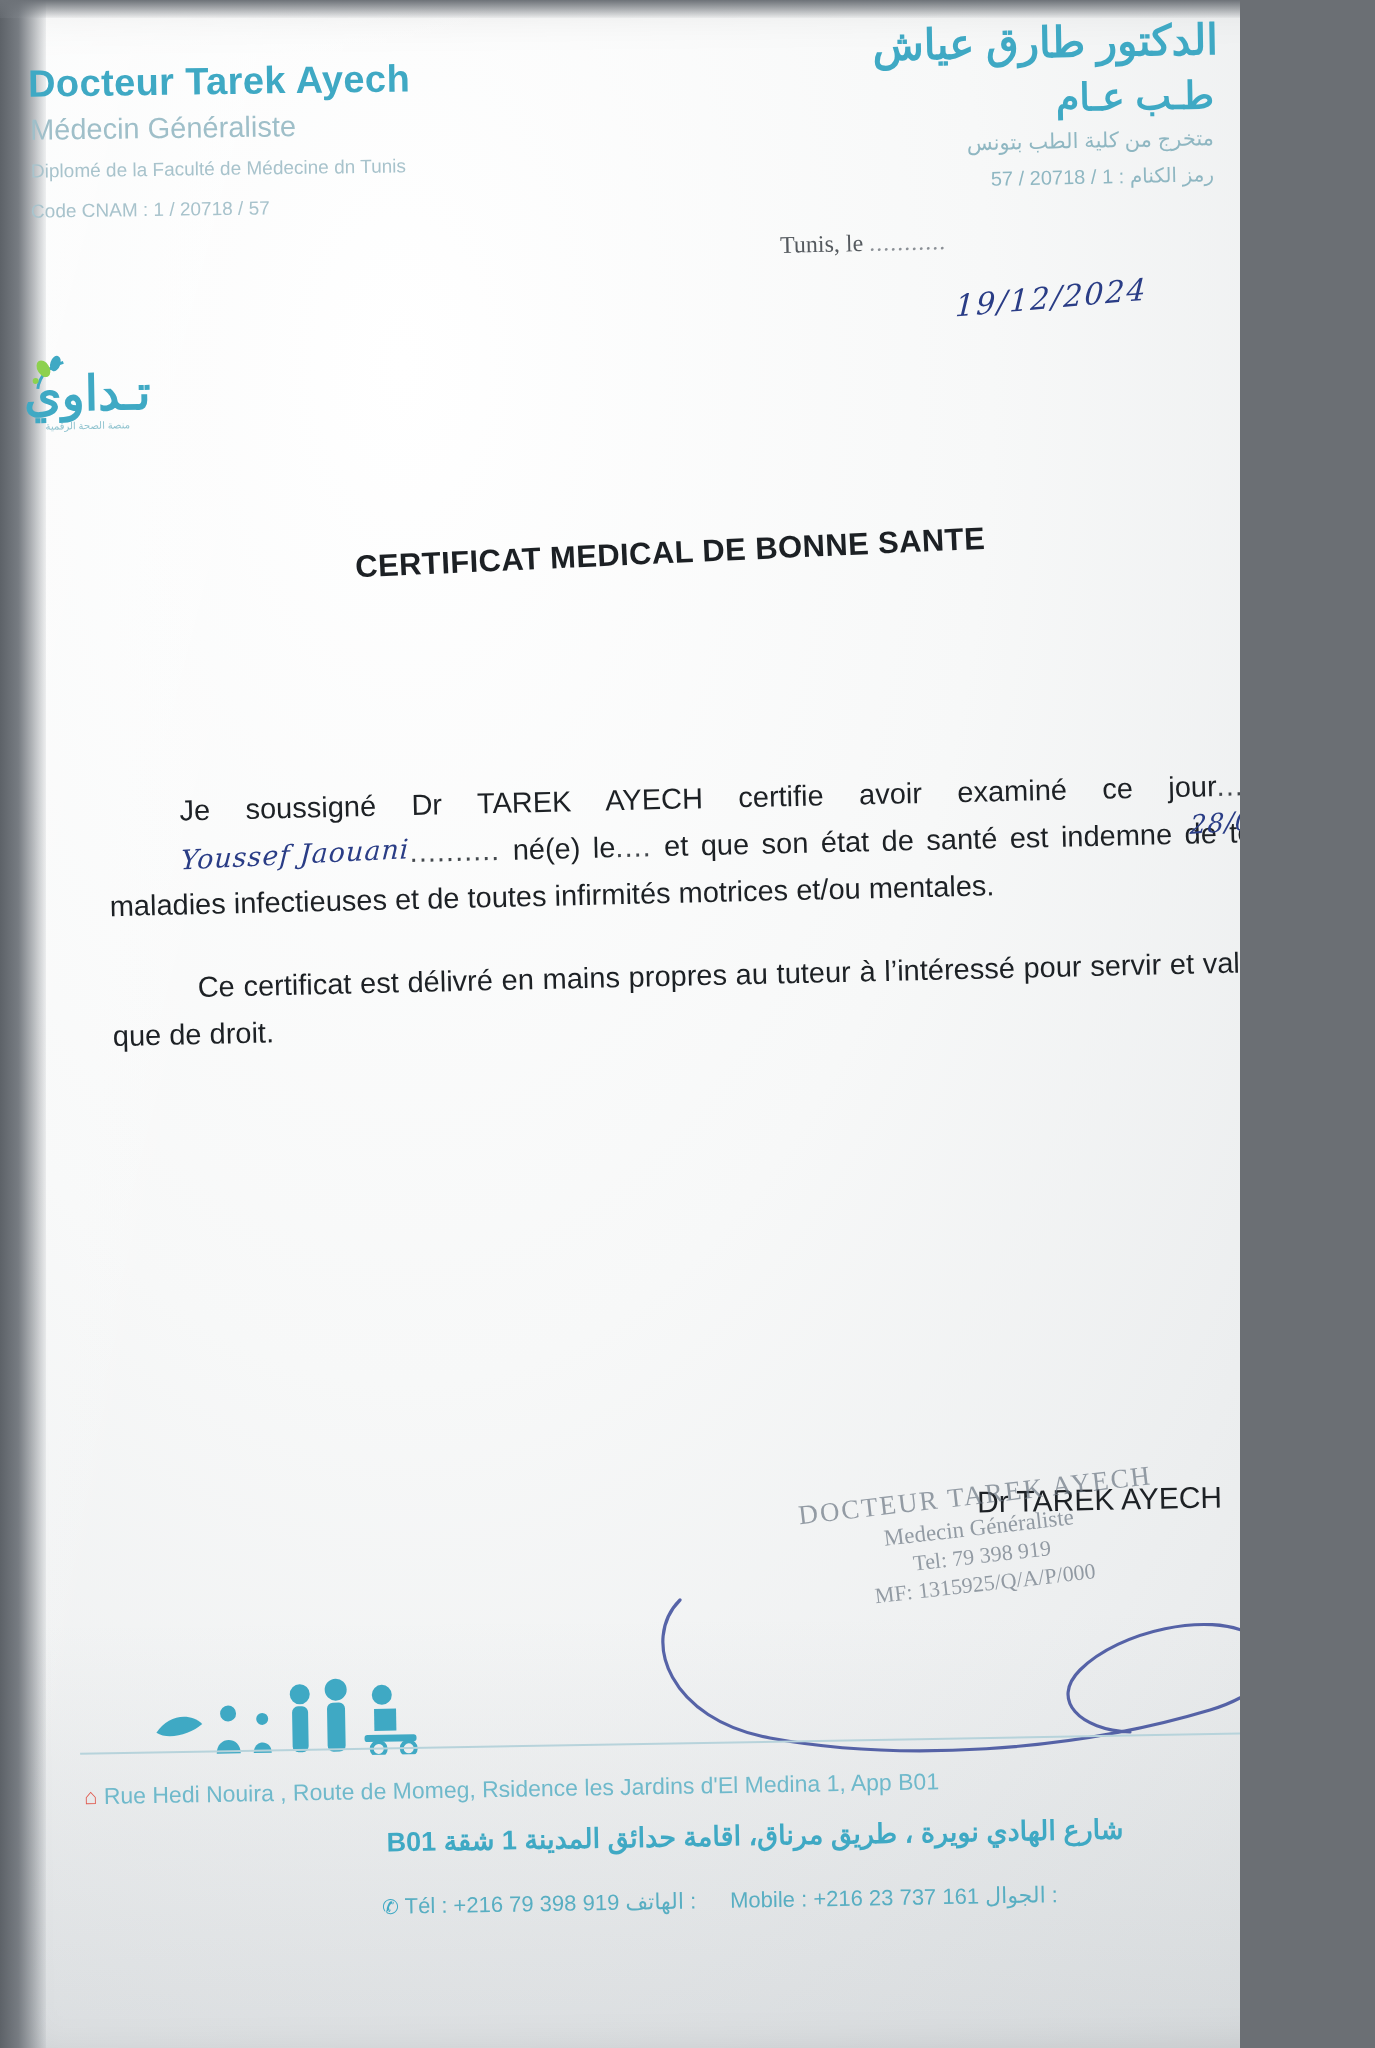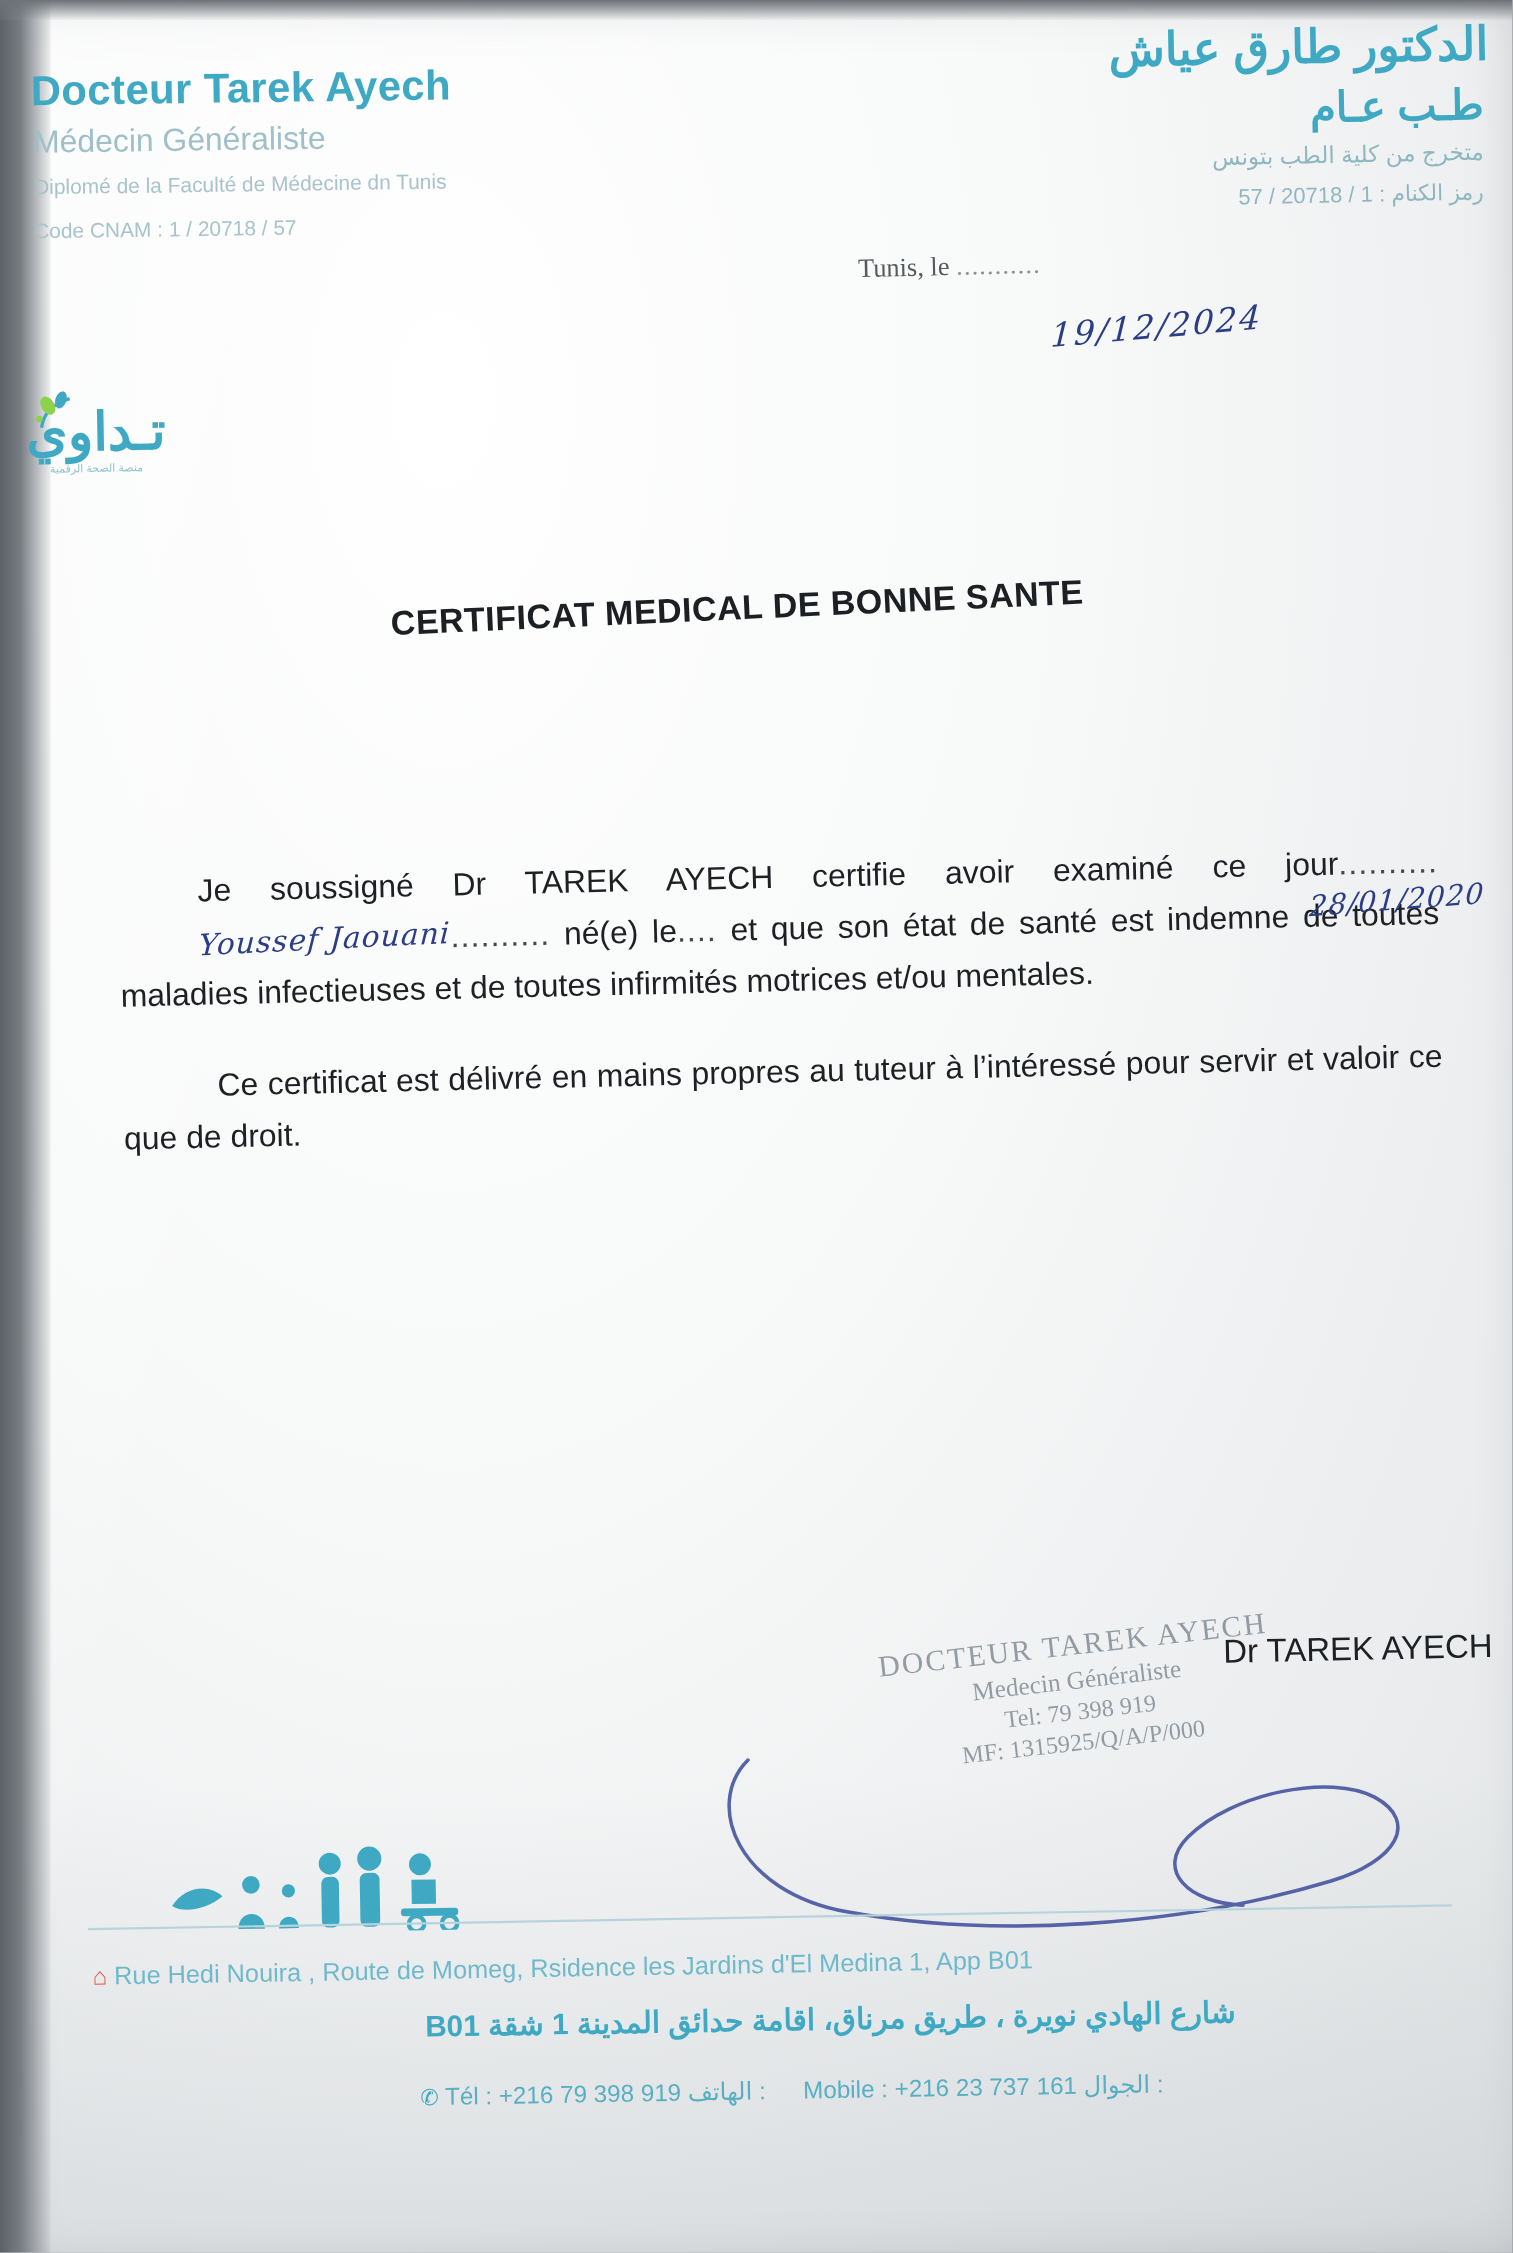--- a/index.html
+++ b/index.html
@@ -2,21 +2,21 @@
 <html><head>
 <meta charset="utf-8">
 <style>
   html, body {
     margin: 0;
     padding: 0;
     background: #6b6f74;
   }
   .page {
     position: relative;
-    width: 1375px;
+    width: 1240px;
     height: 2048px;
     overflow: hidden;
     background: #d9dadb;
     font-family: "Liberation Sans", sans-serif;
   }
   
   .paper {
     position: absolute;
     left: -18px;
     top: -14px;

